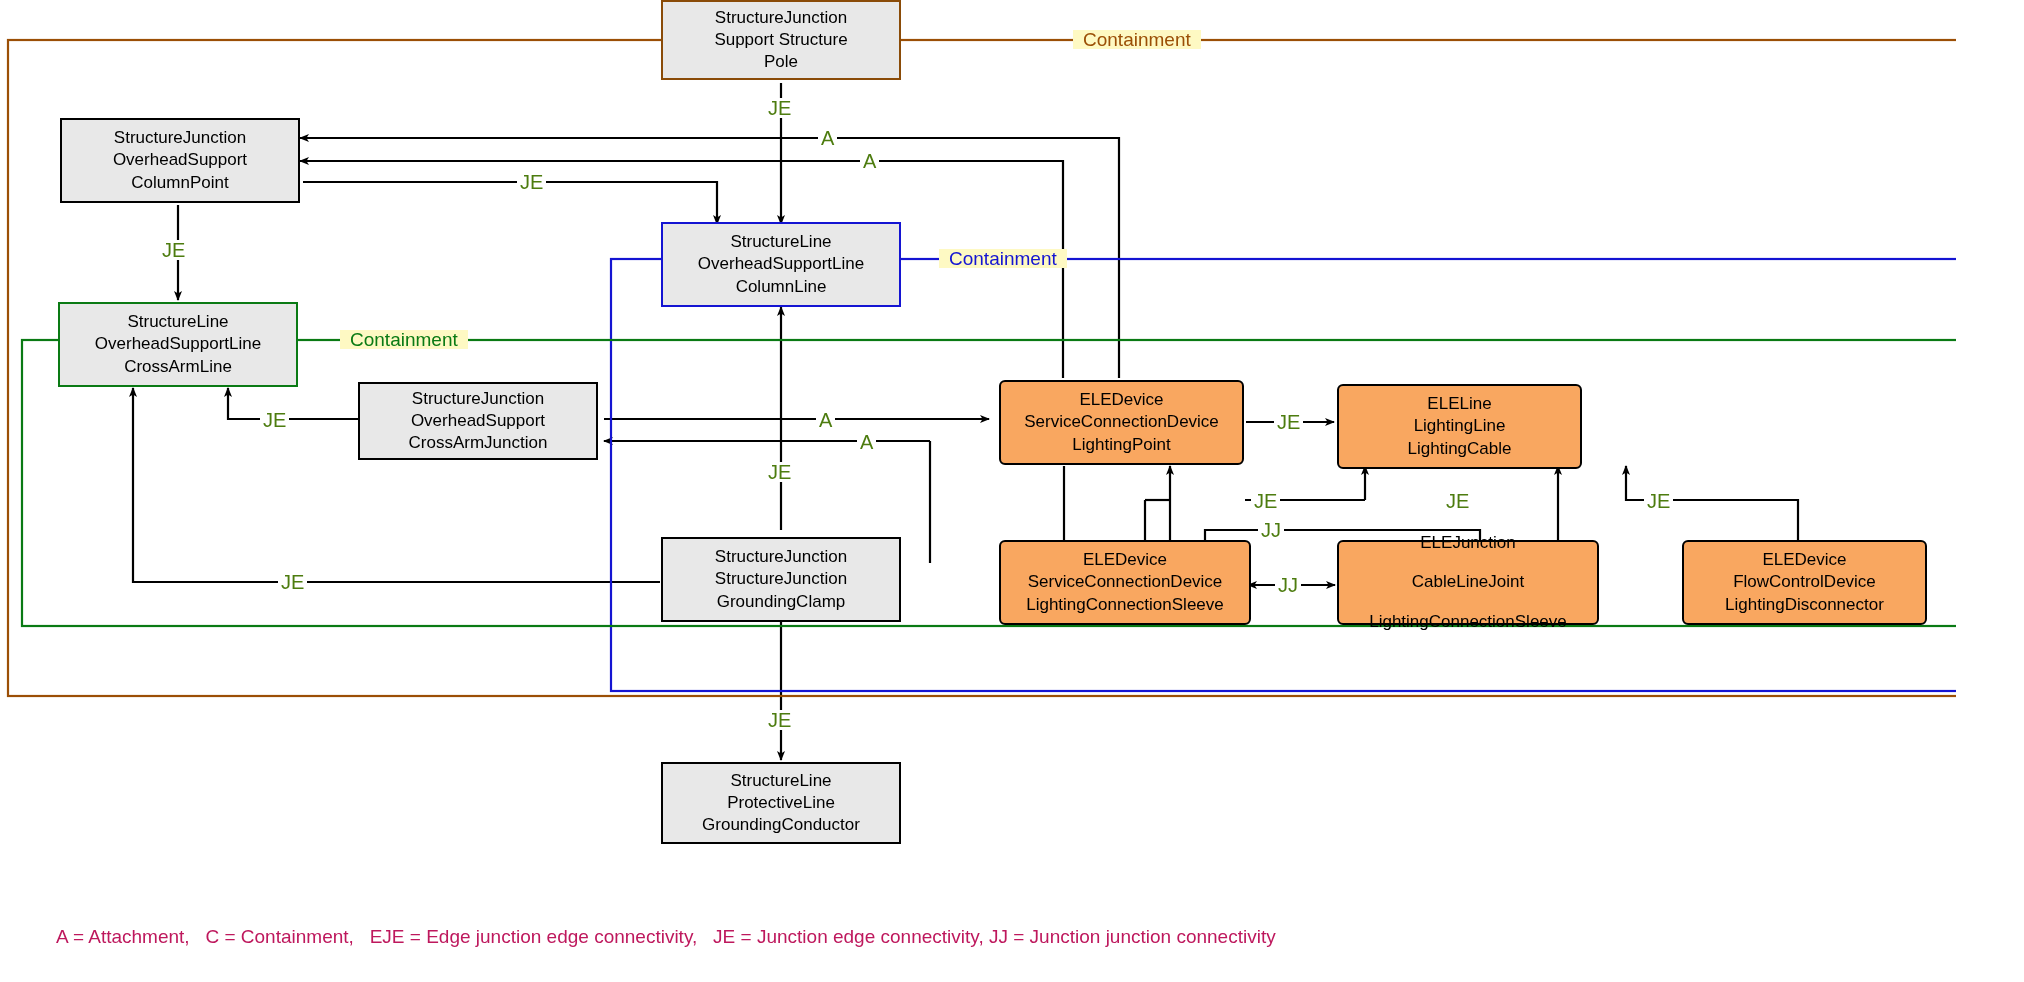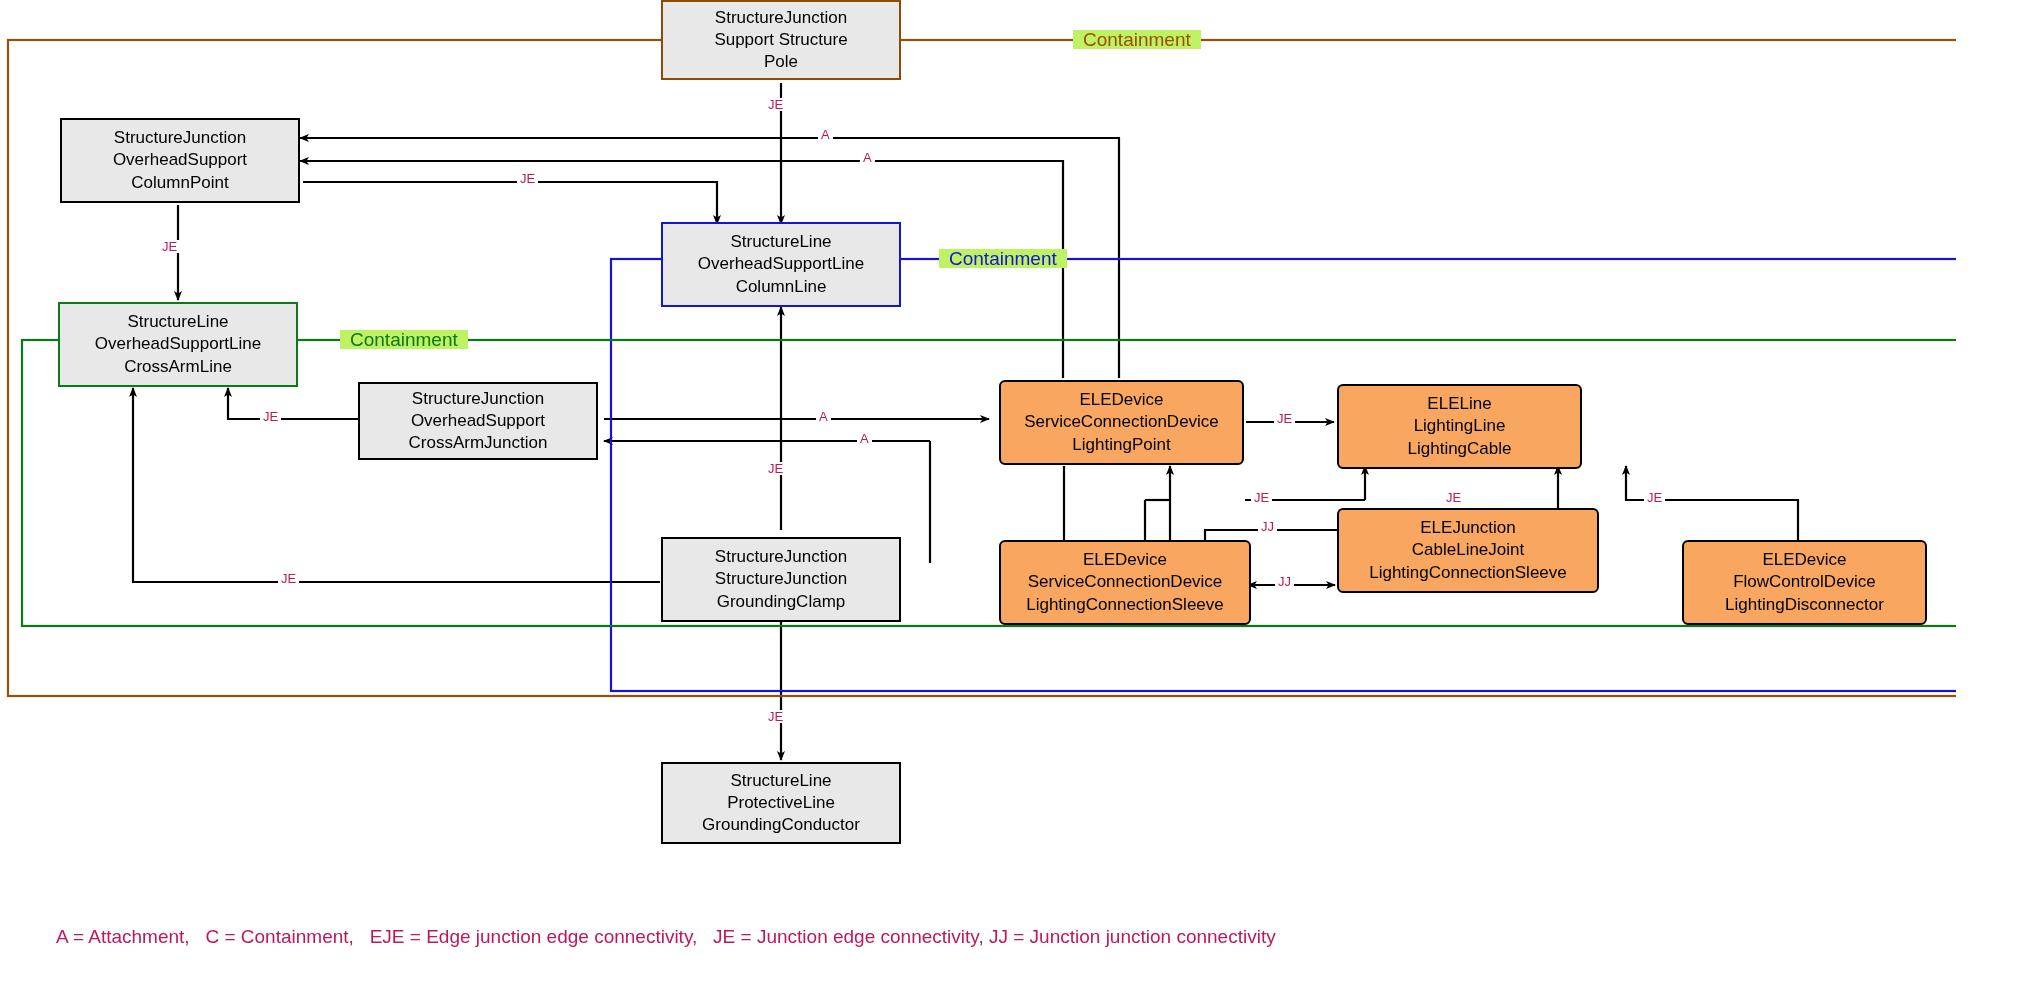--- a/index.html
+++ b/index.html
@@ -43,30 +43,30 @@
   .node .l1, .node .l2 { font-weight: normal; }
   .node .l3 { font-weight: normal; }
   .node.orange { background: #f9a760; border-radius: 6px; }
   .node.brownborder { border-color: #8a4b08; }
   .node.blueborder { border-color: #1414d2; }
   .node.greenborder { border-color: #0a7a14; }
 
   .edge-label {
     position: absolute;
     background: #ffffff;
-    font-size: 13px;
-    color: #be185d;
+    font-size: 20px;
+    color: #4d7c0f;
     padding: 0 3px;
     line-height: 1;
     z-index: 6;
     white-space: nowrap;
   }
   .cont-label {
     position: absolute;
-    background: #bef264;
+    background: #fef9c3;
     font-size: 19px;
     padding: 0 10px;
     line-height: 1;
     z-index: 6;
     white-space: nowrap;
     text-align: right;
   }
   .cont-brown { color: #9b4f06; }
   .cont-blue  { color: #1414d2; }
   .cont-green { color: #0a7a14; }
@@ -201,21 +201,21 @@
     <span class="l2">LightingLine</span>
     <span class="l3">LightingCable</span>
   </div>
 
   <div class="node orange" style="left:999px; top:540px; width:252px; height:85px;">
     <span class="l1">ELEDevice</span>
     <span class="l2">ServiceConnectionDevice</span>
     <span class="l3">LightingConnectionSleeve</span>
   </div>
 
-  <div class="node orange" style="left:1337px; top:508px; width:262px; height:85px;">
+  <div class="node orange" style="left:1337px; top:540px; width:262px; height:85px;gap:17px;">
     <span class="l1">ELEJunction</span>
     <span class="l2">CableLineJoint</span>
     <span class="l3">LightingConnectionSleeve</span>
   </div>
 
   <div class="node orange" style="left:1682px; top:540px; width:245px; height:85px;">
     <span class="l1">ELEDevice</span>
     <span class="l2">FlowControlDevice</span>
     <span class="l3">LightingDisconnector</span>
   </div>

